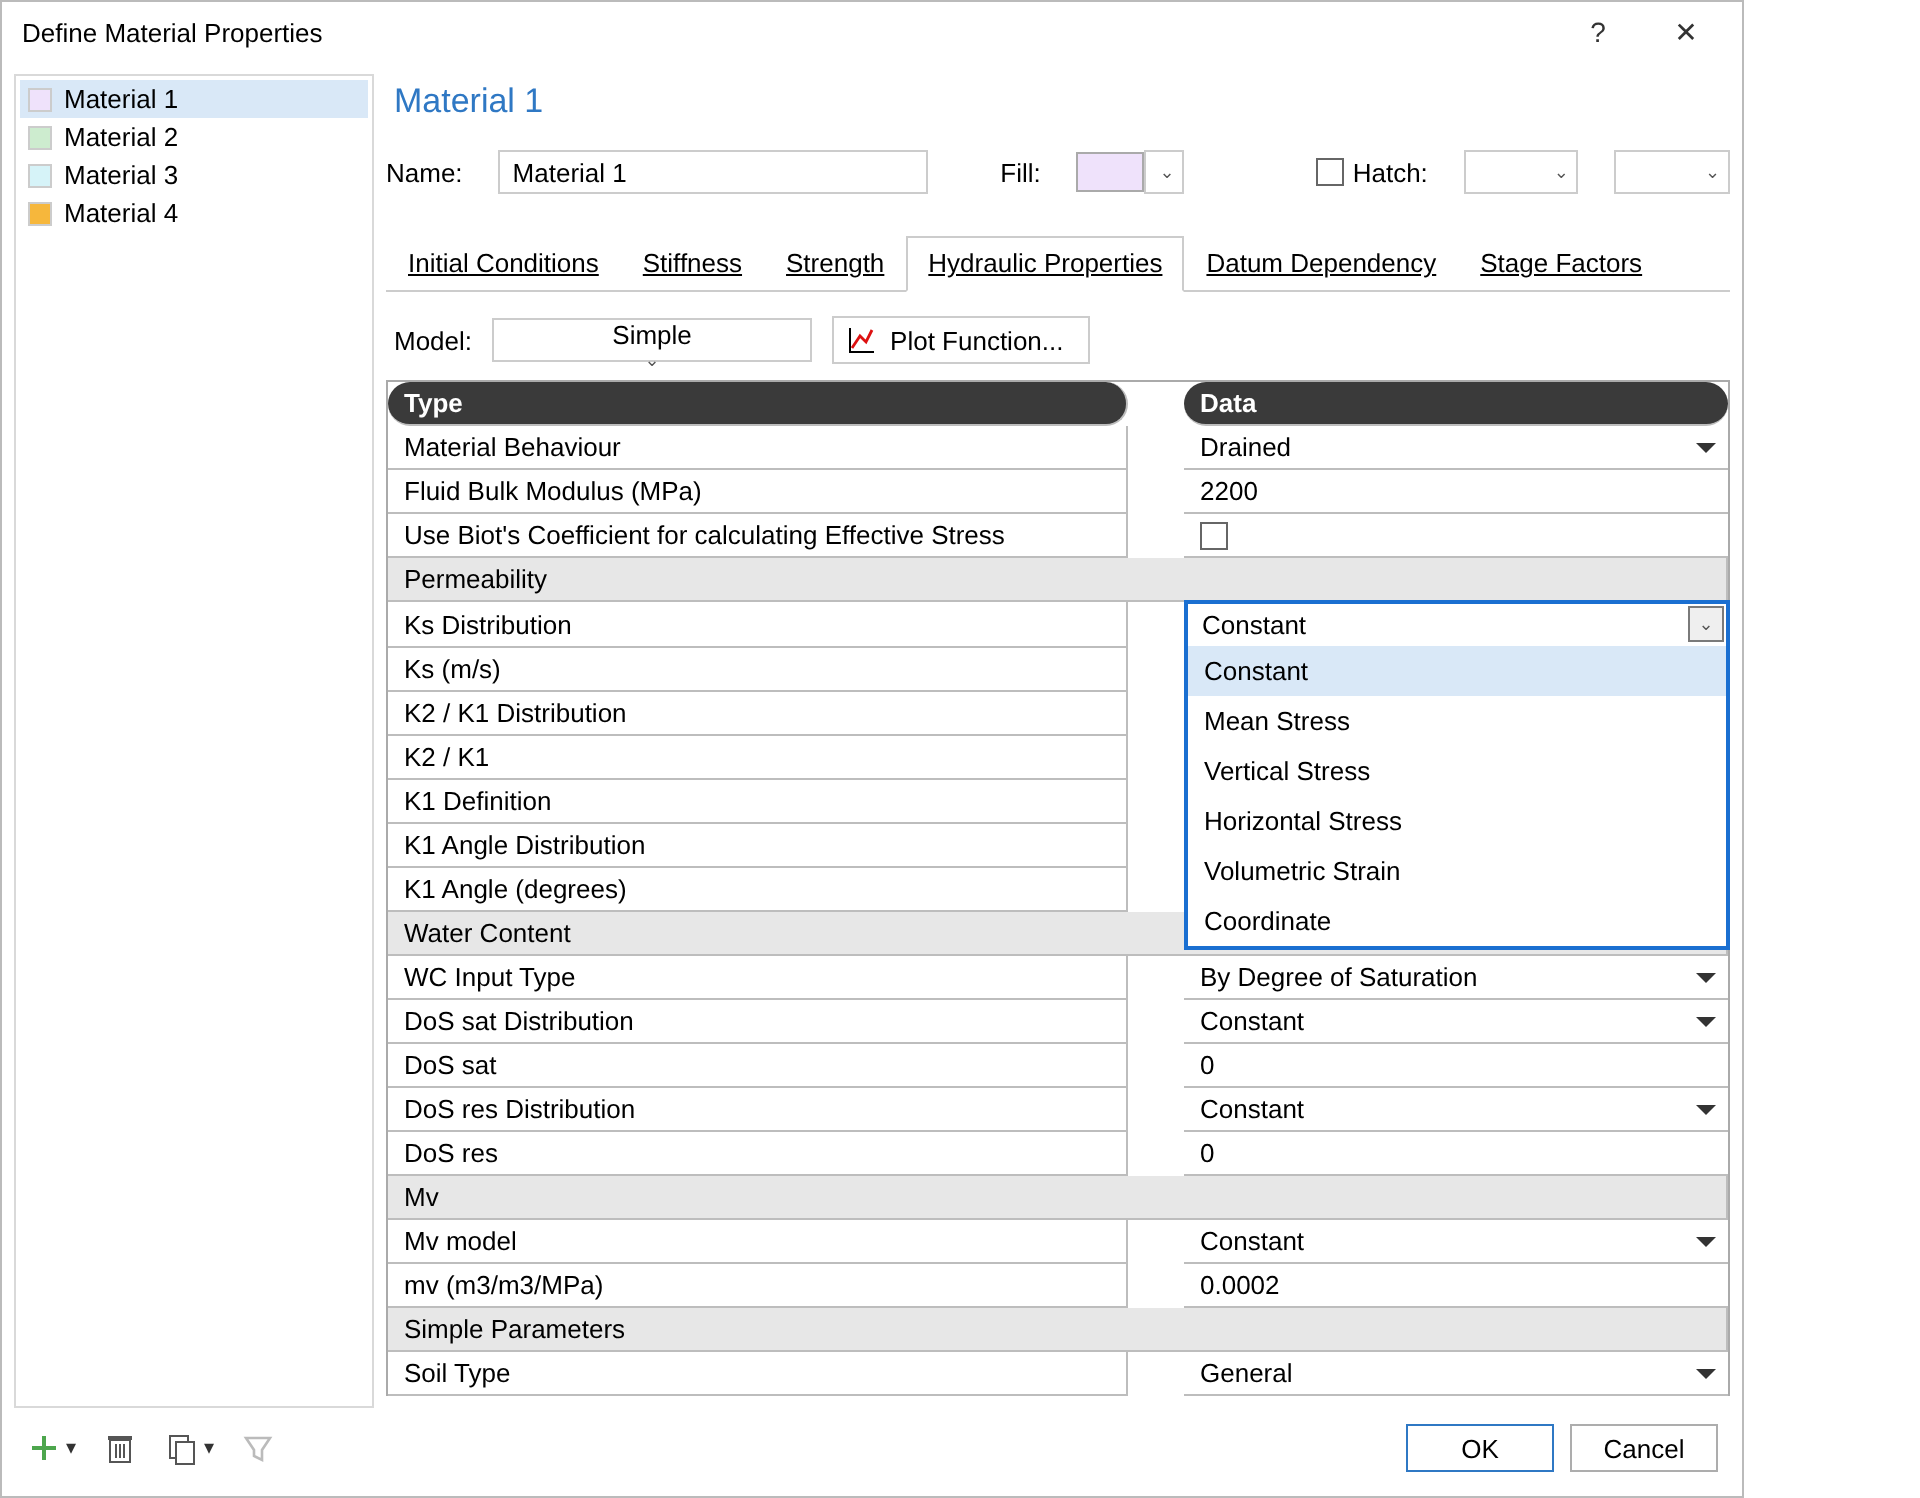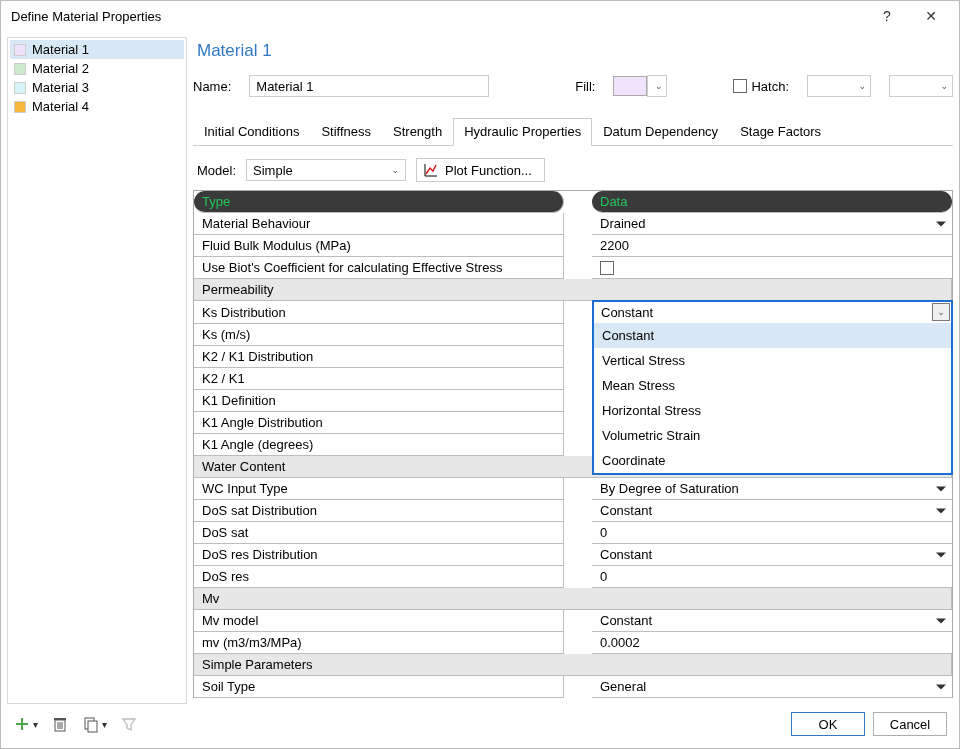--- a/index.html
+++ b/index.html
@@ -1,18 +1,18 @@
 <!DOCTYPE html>
 <html><head>
 <meta charset="utf-8">
 <style>
 * { box-sizing: border-box; font-family: "Segoe UI", Tahoma, sans-serif; }
 body { margin: 0; background:#fff; overflow:hidden; }
 .window {
-  width:960px; height:749px; background:#fff; border:1px solid #bbb;
+  width:872px; height:749px; background:#fff; border:1px solid #bbb;
   display:flex; flex-direction:column; position:relative;
 }
 .titlebar {
   height:30px; display:flex; align-items:center; padding:0 6px 0 10px;
   font-size:13px;
 }
 .titlebar .title { flex:1; }
 .titlebar .tbtn { width:44px; text-align:center; font-size:14px; color:#333; cursor:default; }
 .body {
   flex:1; display:flex; padding:6px 6px 0 6px; gap:6px; min-height:0;
@@ -34,54 +34,54 @@
   width:240px; height:22px; border:1px solid #ccc; padding:0 6px; font-size:13px;
 }
 .fill-swatch {
   width:34px; height:20px; background:#f3edfc; border:1px solid #aaa;
 }
 .mini-select {
   width:64px; height:22px; border:1px solid #ccc; background:#fff; font-size:12px;
   display:flex; align-items:center; justify-content:flex-end; padding-right:4px; color:#555;
 }
 .tabs {
-  display:flex; gap:0; margin-top:20px; border-bottom:1px solid #ccc; font-size:13px;
+  display:flex; gap:0; margin-top:20px; border-bottom:1px solid #ccc; font-size:13px;text-decoration:underline;
 }
 .tab {
   padding:5px 10px 6px 10px; cursor:default; position:relative; top:1px;
   border:1px solid transparent; border-bottom:none;
 }
 .tab.active {
   border-color:#ccc; background:#fff; border-bottom:1px solid #fff;
 }
 .toolbar-row {
   display:flex; align-items:center; gap:10px; font-size:13px; margin:12px 0 8px 4px;
 }
 .model-select {
   width:160px; height:22px; border:1px solid #ccc; padding:0 6px; font-size:13px;
-  display:flex; align-items:center; justify-content:space-between; background:#fff;
+  display:flex; align-items:center; justify-content:space-between; background:#fff;flex-direction:column;
 }
 .plot-btn {
   display:flex; align-items:center; gap:6px; border:1px solid #ccc; background:#fff;
   padding:2px 12px 2px 6px; font-size:13px; height:24px;text-align:center;
 }
 .plot-icon { width:16px; height:16px; }
 .grid {
   border:1px solid #aaa; border-bottom:none; font-size:13px;
 }
 .grow {
   display:flex;
 }
 .gcell {
   padding:3px 8px; border-bottom:1px solid #bdbdbd; min-height:22px;
   display:flex; align-items:center;
 }
 .gcell.type { width:370px; border-right:1px solid #bdbdbd; }
 .gcell.data { flex:1; position:relative;margin-left:28px; }
-.ghead .gcell { background:#3a3a3a; color:#22c55e; font-weight:400;border-radius:11px; }
+.ghead .gcell { background:#3a3a3a; color:#ffffff; font-weight:700;border-radius:11px; }
 .section .gcell.type { background:#e7e7e7; width:100%; font-weight:400; }
 .dd-arrow {
   position:absolute; right:6px; top:50%; transform:translateY(-50%);
   border-left:5px solid transparent; border-right:5px solid transparent; border-top:5px solid #333;
 }
 .active-cell {
   border:2px solid #1a6fd1; margin:-1px; padding:3px 7px;
 }
 .active-cell .dd-btn {
   position:absolute; right:1px; top:1px; width:18px; height:18px;
@@ -222,22 +222,22 @@
           </div>
           <div class="grow">
             <div class="gcell type">Ks Distribution</div>
             <div class="gcell data active-cell">
               <span>Constant</span>
               <span class="dd-btn">
                 <span class="chev">⌄</span>
               </span>
               <div class="dropdown">
                 <div class="dd-opt sel">Constant</div>
+                <div class="dd-opt">Mean Stress</div>
                 <div class="dd-opt">Vertical Stress</div>
-                <div class="dd-opt">Mean Stress</div>
                 <div class="dd-opt">Horizontal Stress</div>
                 <div class="dd-opt">Volumetric Strain</div>
                 <div class="dd-opt">Coordinate</div>
               </div>
             </div>
           </div>
           <div class="grow">
             <div class="gcell type">Ks (m/s)</div>
             <div class="gcell data"></div>
           </div>

